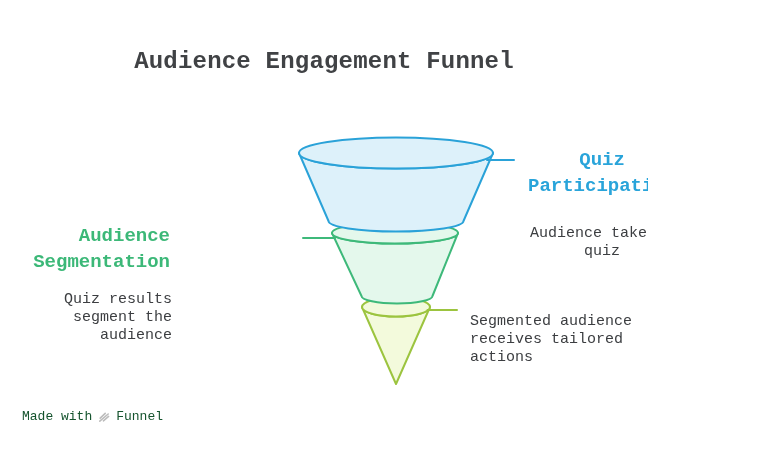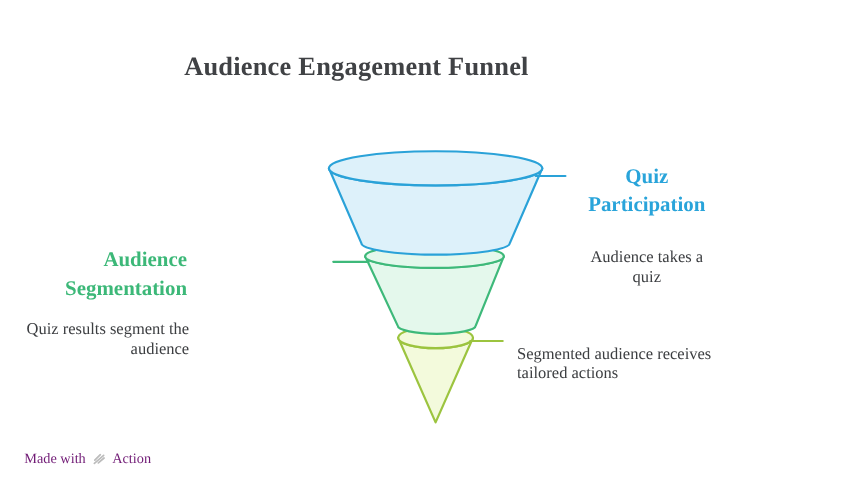--- a/index.html
+++ b/index.html
@@ -1,21 +1,21 @@
 <!DOCTYPE html>
 <html><head>
 <meta charset="utf-8">
 <style>
   html,body{margin:0;padding:0;background:#ffffff;}
   .canvas{
     position:relative;
     width:648px;height:450px;
     background:#ffffff;
     overflow:hidden;
-    font-family:Liberation Serif, serif;
+    font-family:Liberation Mono, monospace;
   }
   .title{
     position:absolute;
     left:0;right:0;top:48px;
     text-align:center;
     font-size:24px;
     font-weight:700;
     letter-spacing:.2px;
     color:#404245;
   }
@@ -38,21 +38,21 @@
   .block-seg .stage-desc{margin-top:16px;max-width:182px;}
   .block-auto{left:470px;top:299px;text-align:left;}
   .block-auto .stage-desc{margin-top:14px;max-width:190px;}
   .watermark{
     position:absolute;
     left:22px;top:409px;
     display:inline-flex;
     align-items:center;
     gap:5px;
     font-size:13px;
-    color:#701a75;
+    color:#14532d;
     justify-content:flex-end;
   }
 </style>
 </head>
 <body>
 
 <div class="canvas">
 
   <div class="title">Audience Engagement Funnel</div>
 
@@ -90,16 +90,16 @@
 
   <div class="watermark">
     <span>Made with</span>
     <span style="display:inline-flex;">
       <svg width="14" height="14" viewBox="0 0 14 14" fill="none" stroke="#bcbcbc" stroke-width="1.6" stroke-linecap="round">
         <path d="M3.2 8.2 L8.2 3.4"></path>
         <path d="M2.8 11.2 L11.2 4.0"></path>
         <path d="M6.4 10.8 L11.6 6.4"></path>
       </svg>
     </span>
-    <span>Action</span>
+    <span>Funnel</span>
   </div>
 
 </div>
 
 </body></html>

